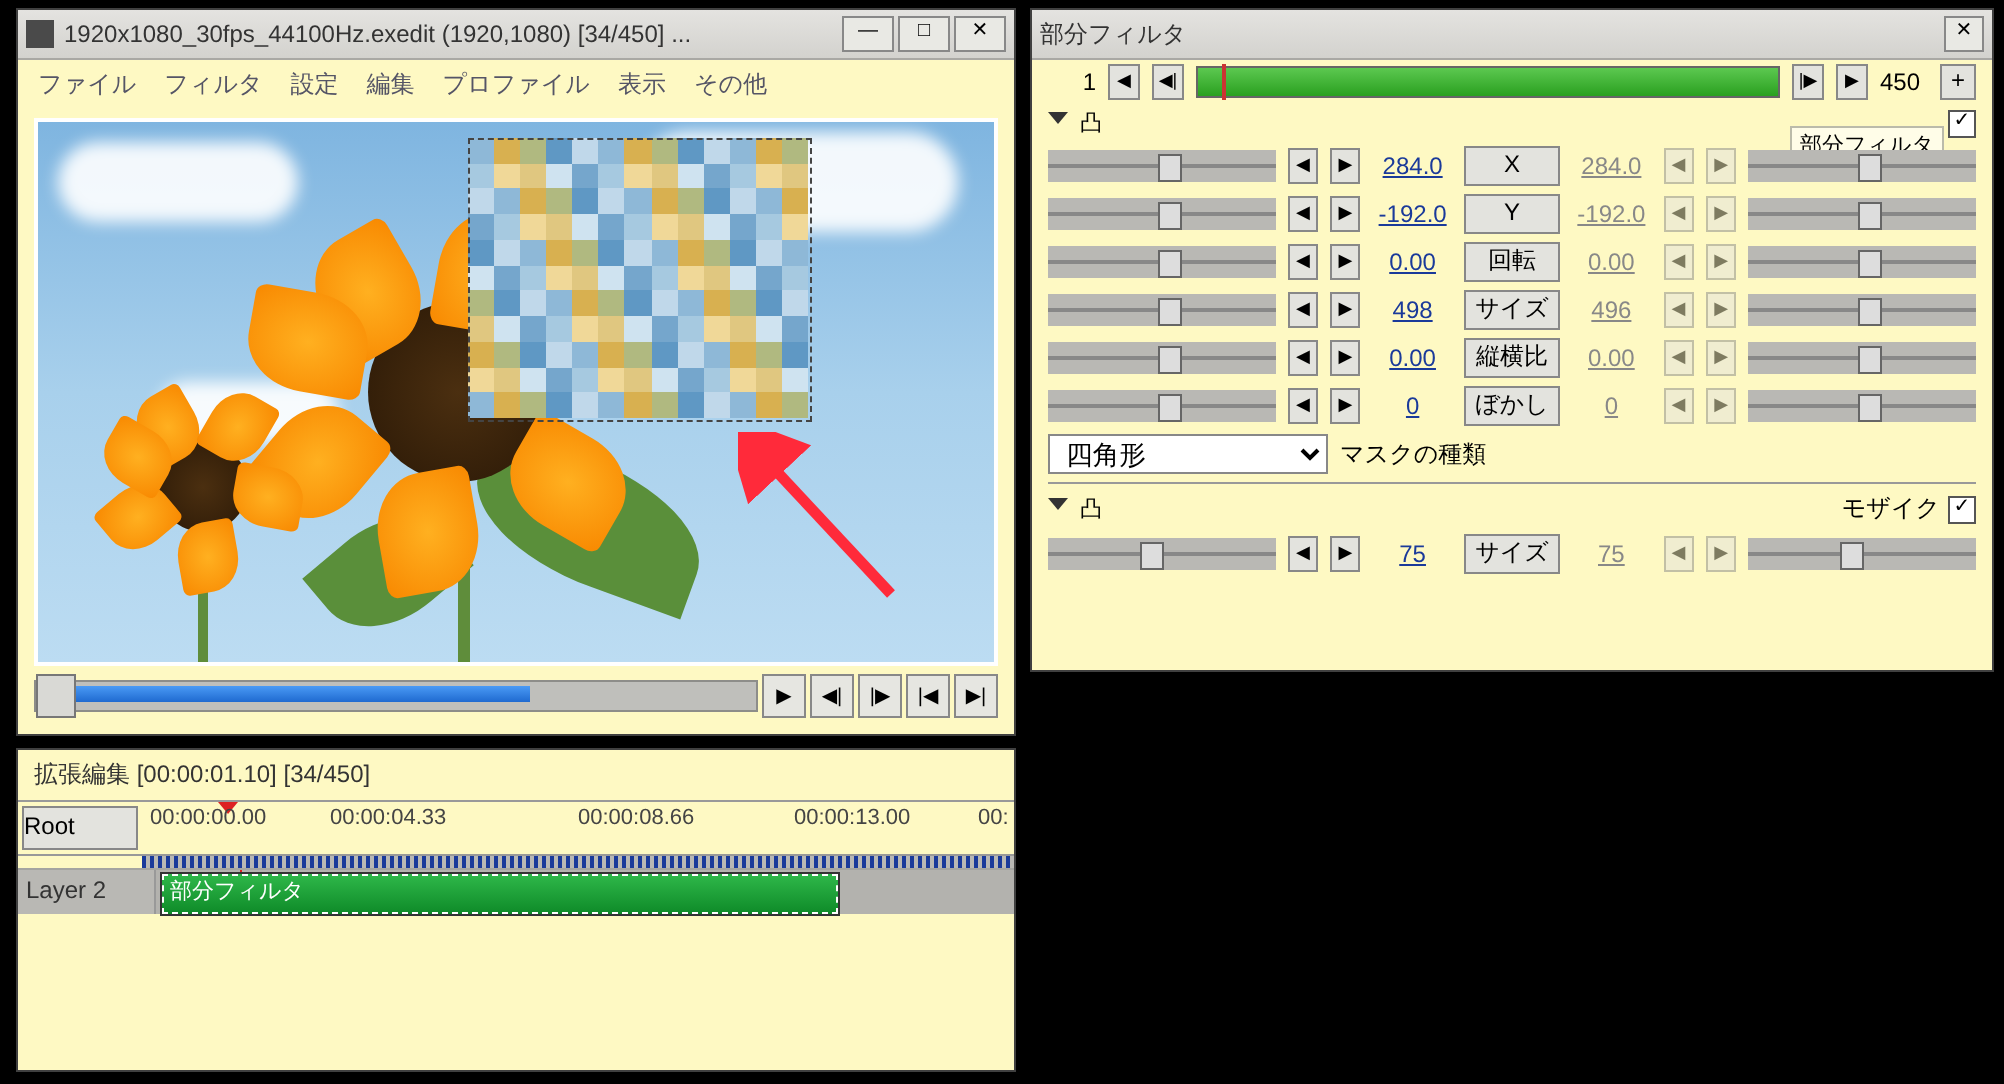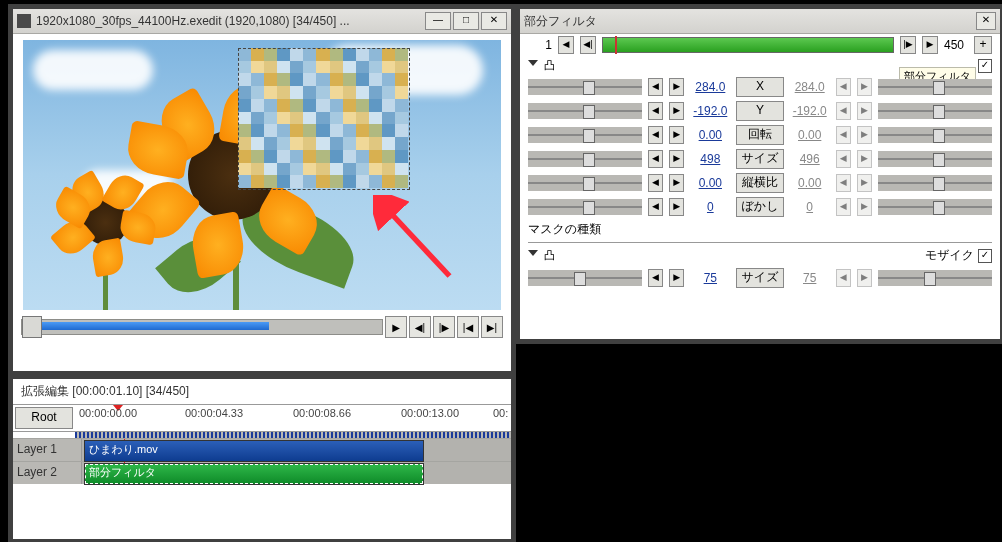--- a/index.html
+++ b/index.html
@@ -1,16 +1,16 @@
 <!DOCTYPE html>
 <html><head>
 <meta charset="utf-8">
 <style>
 body{margin:0;background:#000;font-family:"MS PGothic",sans-serif;font-size:12px;color:#000;width:1002px;height:542px;overflow:hidden;position:relative}
-.win{position:absolute;background:#ffffff;border:5px solid #404040}
+.win{position:absolute;background:#fef9c3;border:1px solid #404040}
 .titlebar{height:24px;background:linear-gradient(#e4e3e0,#d3d2ce);display:flex;align-items:center;padding:0 4px;border-bottom:1px solid #a9a8a4}
 .titlebar .ico{width:14px;height:14px;background:#4a4a4a;margin-right:5px}
 .titlebar .t{flex:1;color:#333;white-space:nowrap;overflow:hidden}
 .winbtns{display:flex;gap:2px}
 .winbtn{width:24px;height:16px;border:1px solid #888;background:#e9e9e4;font-size:10px;line-height:14px;text-align:center;cursor:pointer}
 .menubar{display:flex;gap:14px;padding:4px 10px;color:#556}
 .preview{margin:4px 8px;border:2px solid #fff;height:270px;position:relative;overflow:hidden;background:linear-gradient(#7fb5e0 0%,#a8d0ec 50%,#bcdcf2 100%)}
 .cloud{position:absolute;background:rgba(255,255,255,0.9);border-radius:50px;filter:blur(4px)}
 .petal{position:absolute;background:radial-gradient(#ffb020,#f88800);border-radius:50% 10% 50% 10%}
 .center{position:absolute;border-radius:50%;background:radial-gradient(#4b2f10,#2a1806)}
@@ -21,21 +21,21 @@
 .dashbox{position:absolute;left:215px;top:8px;width:170px;height:140px;border:1px dashed #444;border-right:1px dashed #444;pointer-events:none}
 .arrow{position:absolute;left:350px;top:155px;width:90px;height:90px;pointer-events:none}
 .anno{position:absolute;left:280px;top:270px;font-size:21px;font-weight:bold;color:#ff2a3a;white-space:nowrap}
 .pctl{margin:2px 8px;display:flex;align-items:center;gap:2px}
 .seek{flex:1;height:14px;background:#bfbfbb;border:1px solid #8d8d89;position:relative}
 .seek .bar{position:absolute;left:2px;top:2px;height:8px;width:68%;background:linear-gradient(#4a9af5,#1f6ad0)}
 .seek .thumb{position:absolute;left:0;top:-4px;width:18px;height:20px;background:#d9d9d5;border:1px solid #777}
 .pb{width:20px;height:20px;border:1px solid #888;background:#e6e6e1;display:flex;align-items:center;justify-content:center;cursor:pointer;font-size:10px}
 .tlhead{padding:4px 8px;color:#333}
 .ruler{display:flex;border-top:1px solid #999;border-bottom:1px solid #999}
-.rootbtn{width:56px;height:20px;border:1px solid #888;background:#e3e3de;margin:2px;text-align:center;line-height:18px;cursor:pointer}
+.rootbtn{width:56px;height:20px;border:1px solid #888;background:#e3e3de;margin:2px;line-height:18px;cursor:pointer}
 .times{flex:1;position:relative;height:24px;font-size:11px;color:#444}
 .times span{position:absolute;top:2px}
 .layers{}
 .layer{display:flex;height:22px;border-top:1px solid #a5a5a1}
 .lname{width:60px;padding:3px 4px;background:#b9b8b4;border-right:1px solid #999;color:#333}
 .ltrack{flex:1;position:relative;background:#b3b2ae}
 .clip{position:absolute;top:1px;height:18px;border:1px solid #333;padding:1px 4px;color:#fff;font-size:11px}
 .clip.blue{background:linear-gradient(#2b5fb8,#0e3c90)}
 .clip.green{background:linear-gradient(#2fb84a,#0e8a28);outline:1px dashed #fff;outline-offset:-2px}
 .playhead{position:absolute;top:0;bottom:0;width:1px;background:#d22;left:42px}
@@ -68,20 +68,29 @@
 <div class="win" style="left:8px;top:4px;width:498px;height:362px">
   <div class="titlebar">
     <div class="ico"></div>
     <div class="t">1920x1080_30fps_44100Hz.exedit (1920,1080) [34/450] ...</div>
     <div class="winbtns">
       <div class="winbtn">—</div>
       <div class="winbtn">□</div>
       <div class="winbtn">✕</div>
     </div>
   </div>
+  <div class="menubar">
+    <span>ファイル</span>
+    <span>フィルタ</span>
+    <span>設定</span>
+    <span>編集</span>
+    <span>プロファイル</span>
+    <span>表示</span>
+    <span>その他</span>
+  </div>
   <div class="preview">
 
     <div class="cloud" style="left:10px;top:10px;width:120px;height:40px"></div>
     <div class="cloud" style="left:300px;top:5px;width:160px;height:50px"></div>
     <div class="cloud" style="left:60px;top:130px;width:90px;height:30px"></div>
 
     <div class="stem" style="left:210px;top:170px;height:120px"></div>
     <div class="leaf" style="left:215px;top:170px;width:120px;height:60px;transform:rotate(20deg)"></div>
     <div class="leaf" style="left:140px;top:200px;width:70px;height:50px;transform:rotate(-40deg)"></div>
     <div class="center" style="left:165px;top:90px;width:90px;height:90px"></div>
@@ -273,35 +282,28 @@
 
 <div class="win" style="left:8px;top:374px;width:498px;height:160px">
   <div class="tlhead">拡張編集 [00:00:01.10] [34/450]</div>
   <div class="ruler">
     <div class="rootbtn">Root</div>
     <div class="times">
       <div class="timetop">
           <div class="tri"></div>
         </div>
       <span style="left:4px">00:00:00.00</span>
-      <span style="left:110px">00:00:04.33</span>
+      <span style="left:94px">00:00:04.33</span>
       <span style="left:218px">00:00:08.66</span>
       <span style="left:326px">00:00:13.00</span>
       <span style="left:418px">00:</span>
     </div>
   </div>
   <div style="position:relative;height:6px;background:repeating-linear-gradient(90deg,#1a3a9a 0,#1a3a9a 2px,#b9b8b4 2px,#b9b8b4 4px);margin-left:62px"></div>
   <div class="layers">
-    <div class="layer">
-        <div class="lname">Layer 1</div>
-      <div class="ltrack">
-        <div class="playhead"></div>
-        <div class="clip blue" style="left:2px;width:330px">ひまわり.mov</div>
-      </div>
-    </div>
     <div class="layer">
         <div class="lname">Layer 2</div>
       <div class="ltrack">
         <div class="playhead"></div>
         <div class="clip green" style="left:2px;width:330px">部分フィルタ</div>
       </div>
     </div>
   </div>
 </div>
 
@@ -427,20 +429,21 @@
         <div class="gval">0</div>
         <div class="stepbtn" style="opacity:.5">◀</div>
         <div class="stepbtn" style="opacity:.5">▶</div>
         <div class="fslider" style="width:120px">
           <div class="tr"></div>
           <div class="th" style="left:48%"></div>
         </div>
       </div>
     </div>
   <div class="frow">
+    <select class="sel" style="width:140px"><option>四角形</option></select>
     <span>マスクの種類</span>
   </div>
   <div class="hr"></div>
   <div class="sec">
       <div class="collapse"></div>
       <span style="font-size:11px">凸</span>
     <div style="flex:1"></div>
     <span>モザイク</span>
     <span class="ck">✓</span>
   </div>

